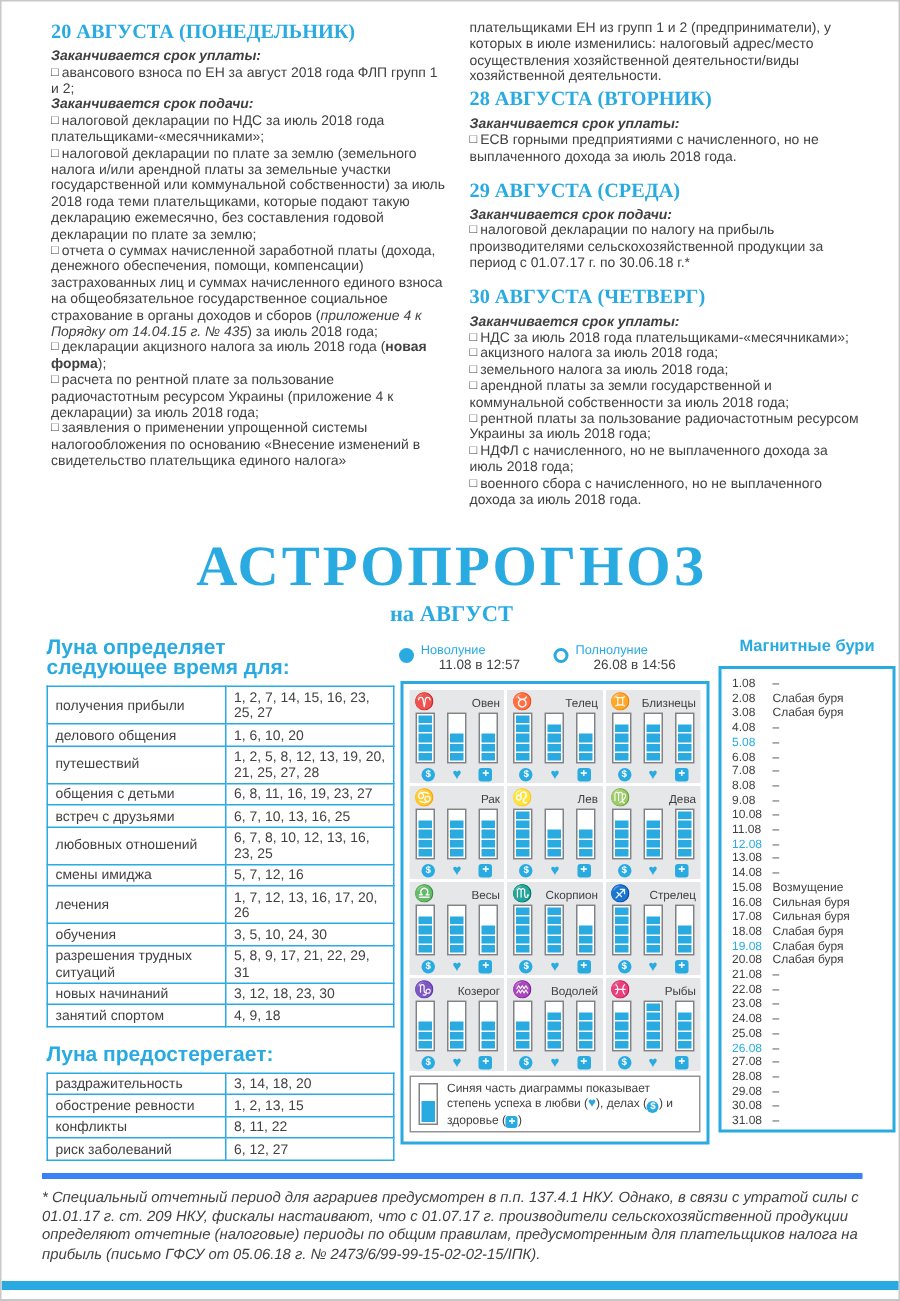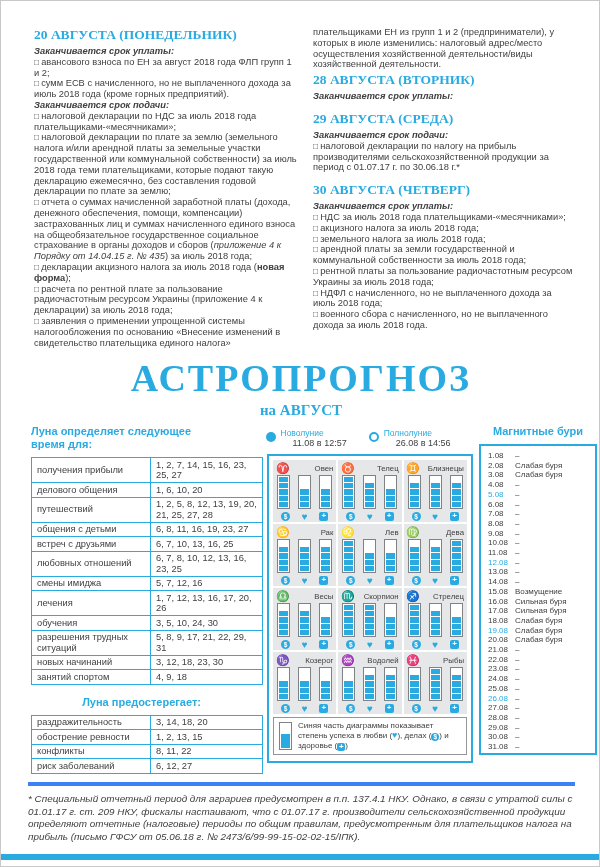--- a/index.html
+++ b/index.html
@@ -1,42 +1,42 @@
 <!DOCTYPE html>
 <html><head>
 <meta charset="utf-8">
 <style>
   html,body{margin:0;padding:0;background:#9a9a9a;}
   .page{position:relative;width:600px;height:867px;margin:0 auto;background:#fff;overflow:hidden;
         font-family:"Liberation Sans",sans-serif;color:#414042;border:1px solid #c8c8c8;box-sizing:border-box;}
   .b{font-weight:bold;} .i{font-style:italic;}
 
   
-  .top-cal{position:absolute;top:26px;left:33px;width:542px;display:flex;gap:16px;}
+  .top-cal{position:absolute;top:12px;left:33px;width:542px;display:flex;gap:16px;}
   .cal-col{width:263px;font-size:9.3px;line-height:10.8px;}
   .day-title{font-family:"Liberation Serif",serif;font-weight:bold;color:#29abe2;font-size:13.5px;line-height:16px;margin:0 0 3px;}
   .day-block{margin-bottom:9px;}
   .sec-h{font-weight:bold;font-style:italic;}
   .item{margin:0;}
   .cb{display:inline-block;font-size:8.5px;margin-right:2px;transform:translateY(-0.5px);}
   .para{margin-bottom:2px;}
 
   
   .astro-title{position:absolute;top:355px;left:0;width:600px;text-align:center;
        font-family:"Liberation Serif",serif;font-weight:bold;color:#29abe2;font-size:38px;letter-spacing:2px;}
   .astro-sub{position:absolute;top:401px;left:0;width:600px;text-align:center;
        font-family:"Liberation Serif",serif;font-weight:bold;color:#29abe2;font-size:15px;}
 
   
   .moon-col{position:absolute;top:424px;left:30px;width:232px;}
-  .moon-h{color:#29abe2;font-weight:bold;font-size:11px;line-height:13px;width:170px;margin:0 0 6px;}
+  .moon-h{color:#29abe2;font-weight:bold;font-size:14px;line-height:13px;width:170px;margin:0 0 6px;}
   table.moon{border-collapse:collapse;width:100%;font-size:9.3px;line-height:10.5px;table-layout:fixed;}
   table.moon td{border:1px solid #29abe2;padding:1.5px 5px;vertical-align:middle;}
   td.mlabel{width:108px;margin-top:15px;}
-  .warn-h{margin-top:11px;text-align:right;}
+  .warn-h{margin-top:11px;}
 
   
   .phase-legend{position:absolute;top:427px;left:254px;width:206px;display:flex;justify-content:center;gap:22px;}
   .phase{display:flex;gap:5px;align-items:flex-start;}
   .dot{width:10px;height:10px;border-radius:50%;margin-top:4px;flex:none;}
   .dot.new{background:#29abe2;}
   .dot.full{background:#fff;border:2px solid #29abe2;box-sizing:border-box;}
   .phase-label{color:#29abe2;font-size:8.5px;line-height:10px;}
   .phase-dt{color:#414042;font-size:9px;line-height:10.5px;margin-left:12px;}
 
@@ -86,35 +86,35 @@
 <body>
 
 <div class="page">
 
   <div class="top-cal">
     <div class="cal-col" id="cal-left">
         <div class="day-block">
           <div class="day-title">20 АВГУСТА (ПОНЕДЕЛЬНИК)</div>
           <div class="sec-h">Заканчивается срок уплаты:</div>
           <div class="item"><span class="cb">□</span><span>авансового взноса по ЕН за август 2018 года ФЛП групп 1 и 2;</span></div>
-          <div class="item"><span class="cb">□</span><span>сумм ЕСВ с начисленного, но не выплаченного дохода за июль 2018 года (кроме горных предприятий).</span></div>
           <div class="sec-h">Заканчивается срок подачи:</div>
           <div class="item"><span class="cb">□</span><span>налоговой декларации по НДС за июль 2018 года плательщиками-«месячниками»;</span></div>
           <div class="item"><span class="cb">□</span><span>налоговой декларации по плате за землю (земельного налога и/или арендной платы за земельные участки государственной или коммунальной собственности) за июль 2018 года теми плательщиками, которые подают такую декларацию ежемесячно, без составления годовой декларации по плате за землю;</span></div>
           <div class="item"><span class="cb">□</span><span>отчета о суммах начисленной заработной платы (дохода, денежного обеспечения, помощи, компенсации) застрахованных лиц и суммах начисленного единого взноса на общеобязательное государственное социальное страхование в органы доходов и сборов (</span><span class="i">приложение 4 к Порядку от 14.04.15 г. № 435</span><span>) за июль 2018 года;</span></div>
           <div class="item"><span class="cb">□</span><span>декларации акцизного налога за июль 2018 года (</span><span class="b ">новая форма</span><span>);</span></div>
           <div class="item"><span class="cb">□</span><span>расчета по рентной плате за пользование радиочастотным ресурсом Украины (приложение 4 к декларации) за июль 2018 года;</span></div>
           <div class="item"><span class="cb">□</span><span>заявления о применении упрощенной системы налогообложения по основанию «Внесение изменений в свидетельство плательщика единого налога»</span></div>
         </div>
       </div>
     <div class="cal-col" id="cal-right">
         <div class="para"><span>плательщиками ЕН из групп 1 и 2 (предприниматели), у которых в июле изменились: налоговый адрес/место осуществления хозяйственной деятельности/виды хозяйственной деятельности.</span></div>
         <div class="day-block">
           <div class="day-title">28 АВГУСТА (ВТОРНИК)</div>
           <div class="sec-h">Заканчивается срок уплаты:</div>
+          <div class="item"><span class="cb">□</span><span>ЕСВ горными предприятиями с начисленного, но не выплаченного дохода за июль 2018 года.</span></div>
         </div>
         <div class="day-block">
           <div class="day-title">29 АВГУСТА (СРЕДА)</div>
           <div class="sec-h">Заканчивается срок подачи:</div>
           <div class="item"><span class="cb">□</span><span>налоговой декларации по налогу на прибыль производителями сельскохозяйственной продукции за период с 01.07.17 г. по 30.06.18 г.*</span></div>
         </div>
         <div class="day-block">
           <div class="day-title">30 АВГУСТА (ЧЕТВЕРГ)</div>
           <div class="sec-h">Заканчивается срок уплаты:</div>
           <div class="item"><span class="cb">□</span><span>НДС за июль 2018 года плательщиками-«месячниками»;</span></div>

